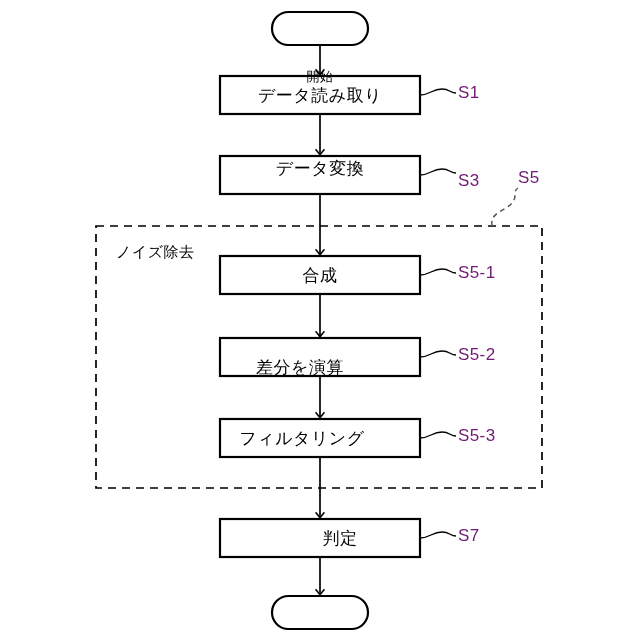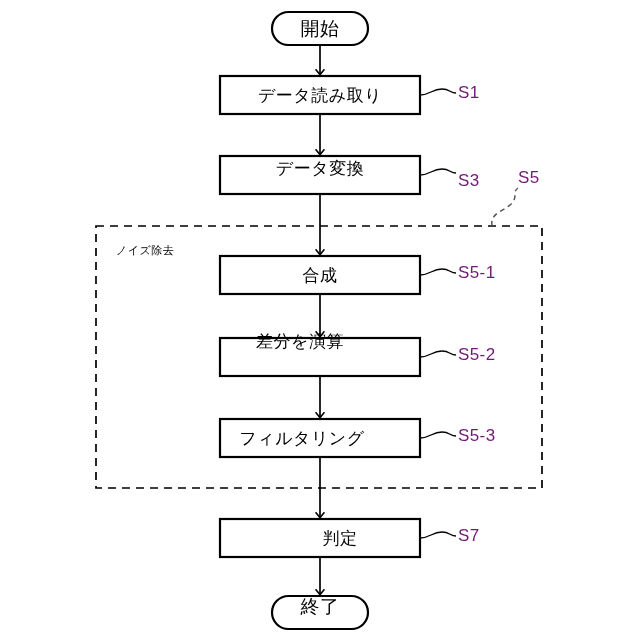--- a/index.html
+++ b/index.html
@@ -30,33 +30,34 @@
     display: flex;
     align-items: center;
     justify-content: center;
     color: #000000;
     font-size: 17px;
     letter-spacing: 0.5px;
     white-space: nowrap;
     pointer-events: none;
   }
   .terminal-label {
-    font-size: 19px;
+    font-size: 13px;
+    margin-top: 48px;
   }
   .step-tag {
     position: absolute;
     color: #701a75;
     font-size: 17px;
     letter-spacing: 0.4px;
     white-space: nowrap;
   }
   .group-caption {
     position: absolute;
     color: #000000;
-    font-size: 11px;
+    font-size: 15px;
     letter-spacing: 0.5px;
     white-space: nowrap;
   }
 </style>
 </head>
 <body>
 
 <div id="canvas">
 
   <svg id="flow-svg" viewBox="0 0 640 640" xmlns="http://www.w3.org/2000/svg">
@@ -118,21 +119,21 @@
   <div class="step-tag" style="left:458px; top:171px;">S3</div>
 
   <div class="step-tag" style="left:518px; top:168px;">S5</div>
 
   <div class="group-caption" style="left:116px; top:243px;">ノイズ除去</div>
 
   <div class="node-label" style="left:220px; top:256px; width:200px; height:38px;">合成</div>
 
   <div class="step-tag" style="left:458px; top:263px;">S5-1</div>
 
-  <div class="node-label" style="left:220px; top:322px; width:160px; height:38px;">差分を演算</div>
+  <div class="node-label" style="left:220px; top:348px; width:160px; height:38px;">差分を演算</div>
 
   <div class="step-tag" style="left:458px; top:345px;">S5-2</div>
 
   <div class="node-label" style="left:220px; top:419px; width:164px; height:38px;">フィルタリング</div>
 
   <div class="step-tag" style="left:458px; top:426px;">S5-3</div>
 
   <div class="node-label" style="left:220px; top:519px; width:240px; height:38px;">判定</div>
 
   <div class="step-tag" style="left:458px; top:526px;">S7</div>

